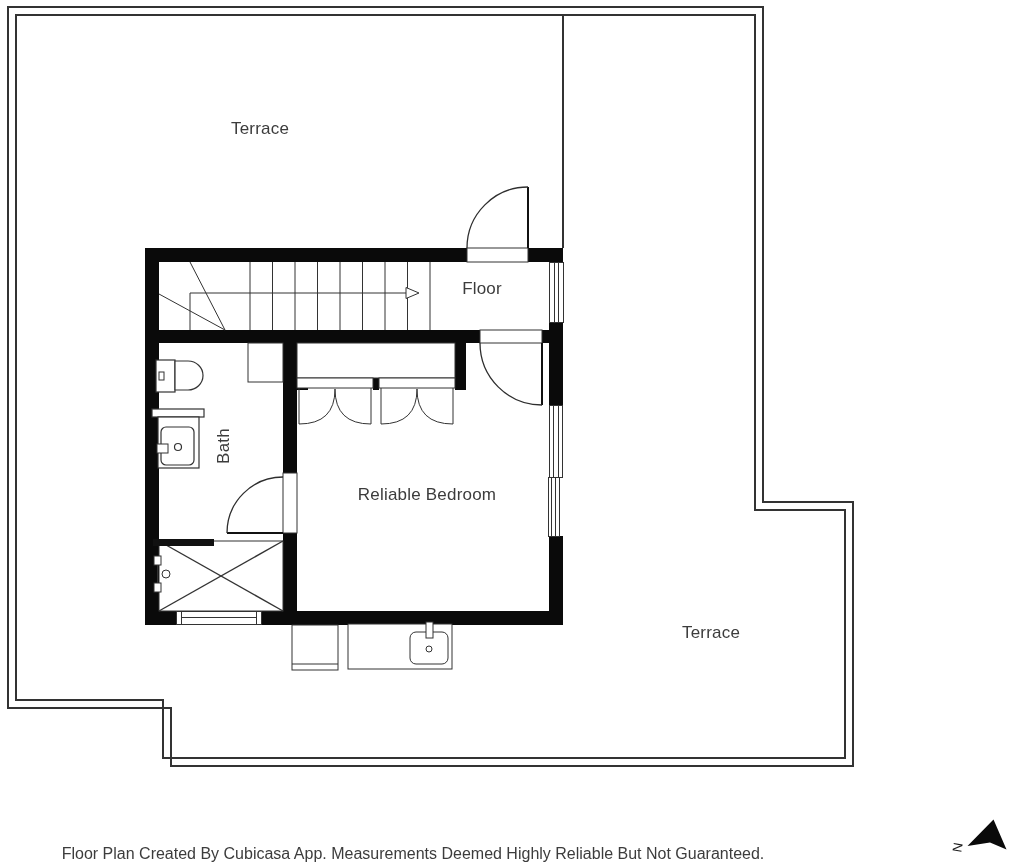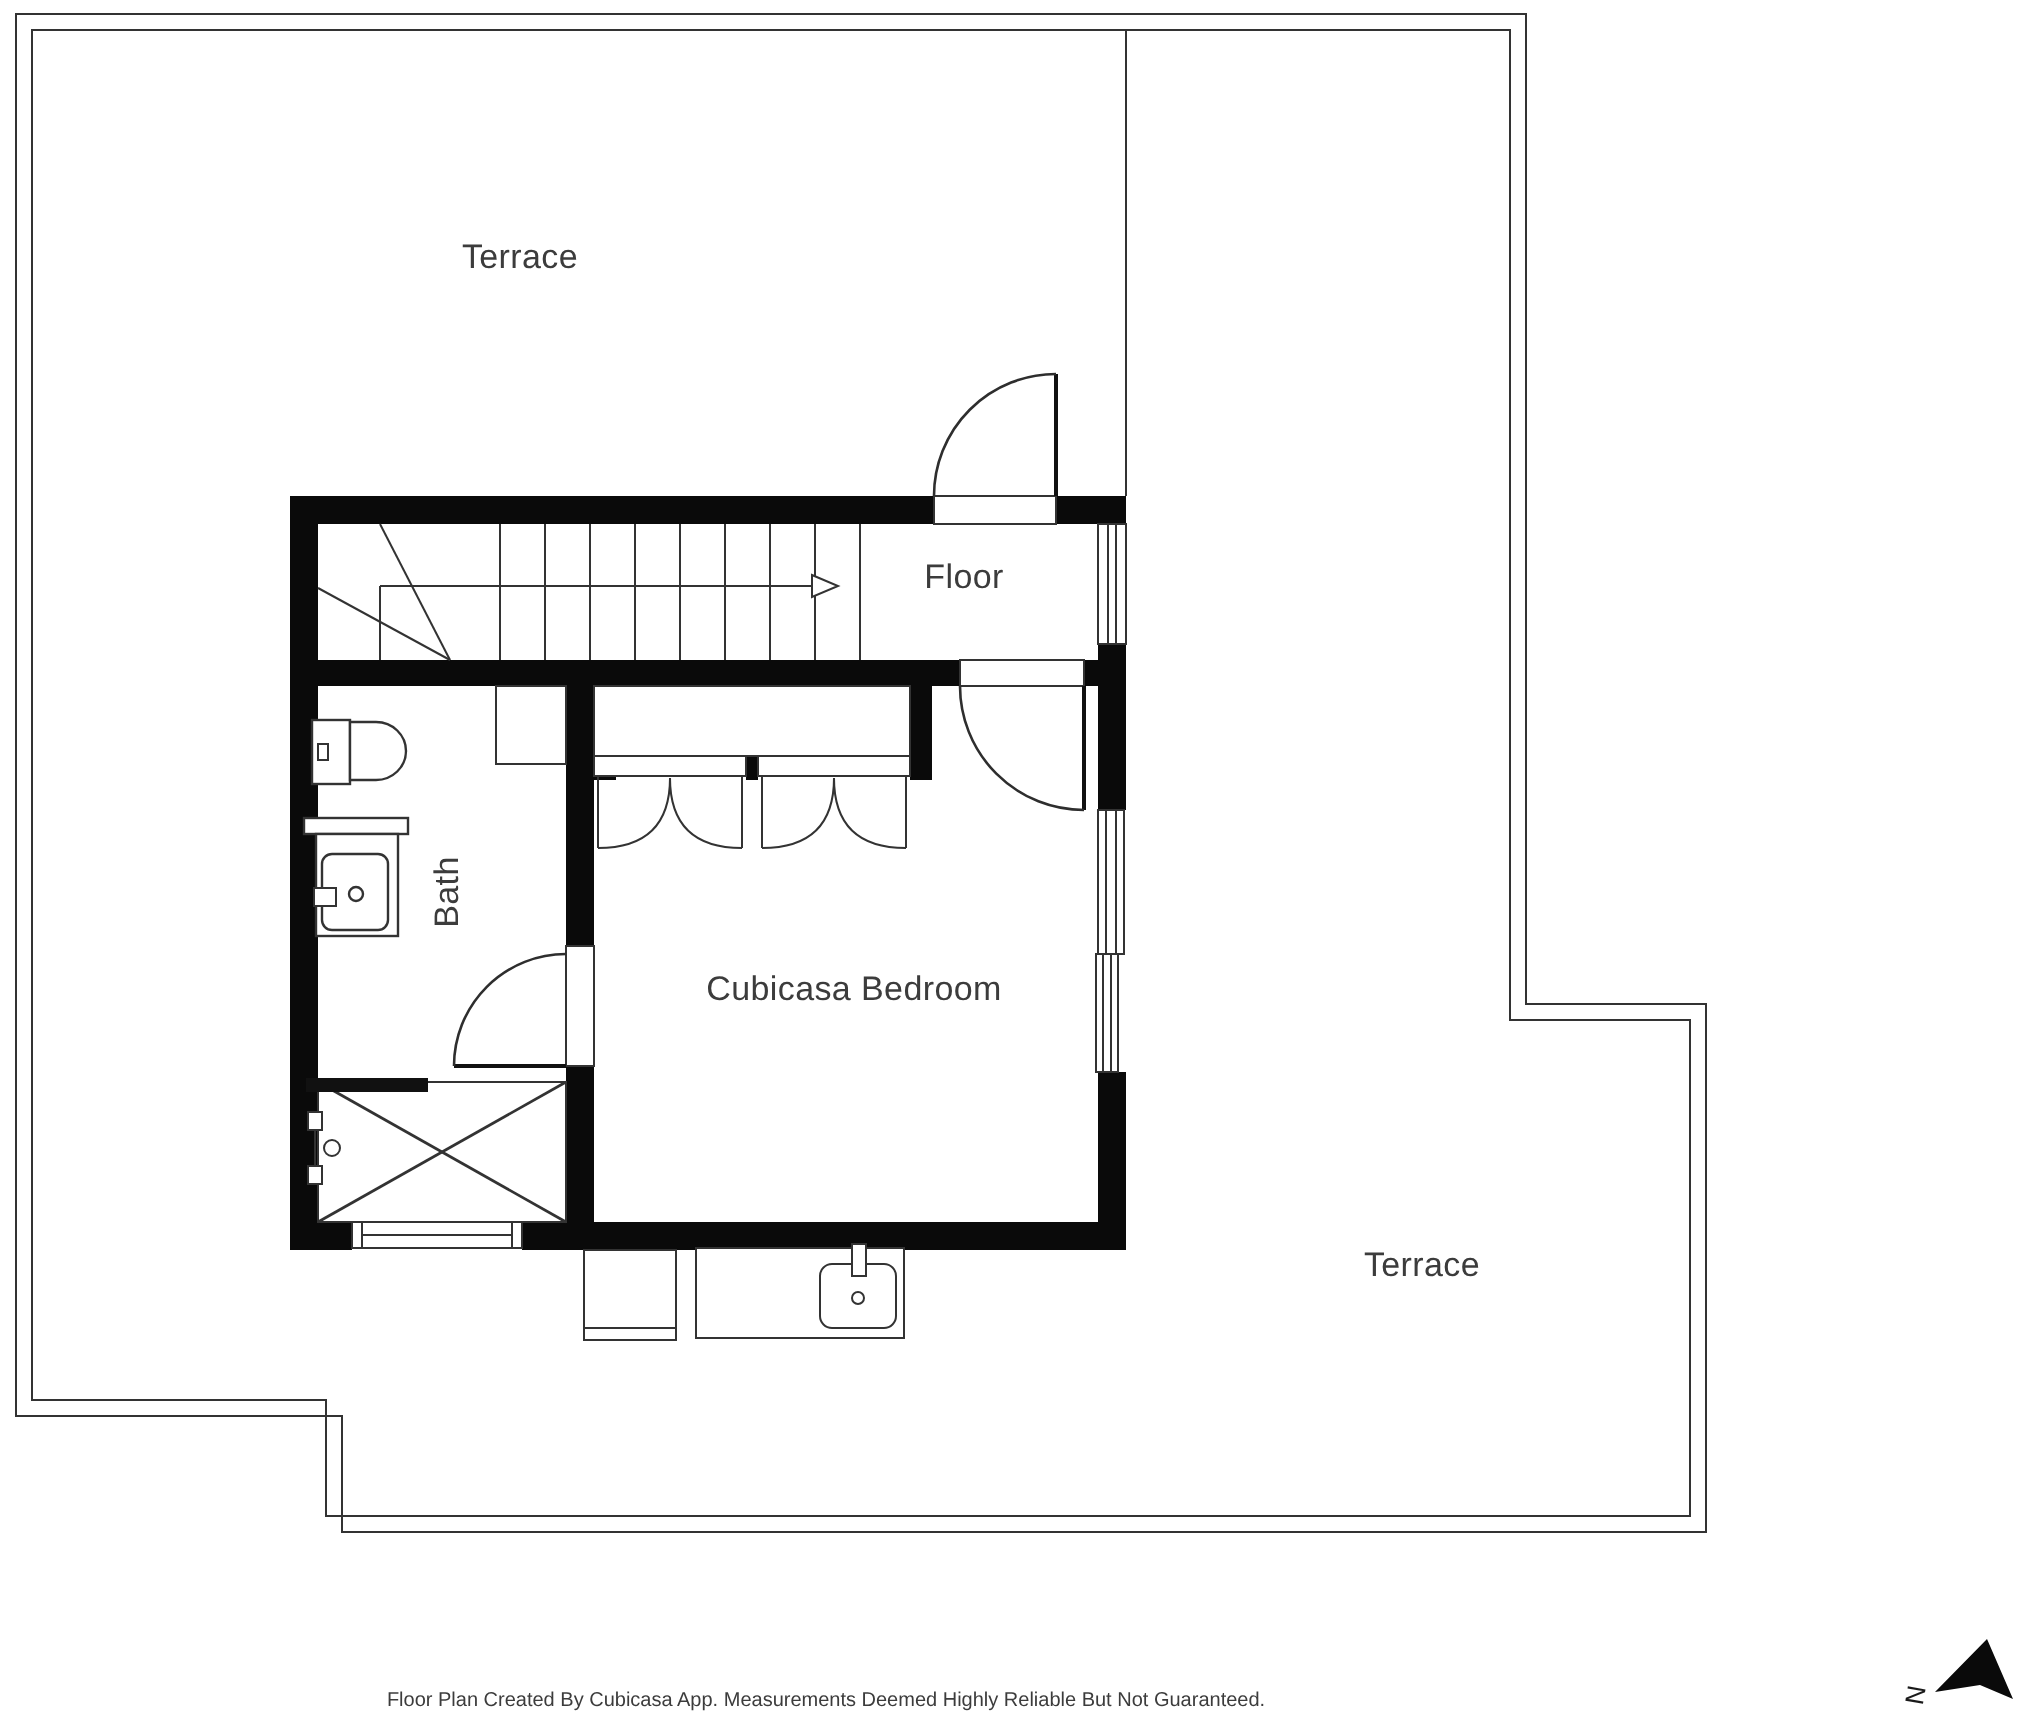--- a/index.html
+++ b/index.html
@@ -8,21 +8,21 @@
     font-family:"Liberation Sans", sans-serif;overflow:hidden;
   }
   #plan-svg{position:absolute;left:0;top:0;}
   .room-label{
     position:absolute;color:#3c3c3c;font-size:17px;letter-spacing:.2px;
     transform:translate(-50%,-50%);white-space:nowrap;
   }
   .room-label.vertical{transform:translate(-50%,-50%) rotate(-90deg);}
   .footer-note{
     position:absolute;left:0;top:845px;width:826px;text-align:center;
-    color:#3c3c3c;font-size:10px;white-space:nowrap;
+    color:#3c3c3c;font-size:16px;white-space:nowrap;
   }
   .compass-letter{
     position:absolute;left:953px;top:840px;color:#1a1a1a;font-size:13px;
     transform:rotate(100deg);font-weight:400;
   }
 </style>
 </head>
 <body>
 
 <svg id="plan-svg" width="1015" height="864" viewBox="0 0 1015 864">
@@ -174,19 +174,19 @@
 
   <polygon points="967.5,846 993.5,819.5 1006.5,849.5 990,842.5" fill="#0a0a0a"></polygon>
 </svg>
 
 <div class="room-label" style="left:260px;top:129px">Terrace</div>
 
 <div class="room-label" style="left:482px;top:289px">Floor</div>
 
 <div class="room-label vertical" style="left:224px;top:446px">Bath</div>
 
-<div class="room-label" style="left:427px;top:495px">Cubicasa Bedroom</div>
+<div class="room-label" style="left:427px;top:495px">Reliable Bedroom</div>
 
 <div class="room-label" style="left:711px;top:633px">Terrace</div>
 
 <div class="footer-note">Floor Plan Created By Cubicasa App. Measurements Deemed Highly Reliable But Not Guaranteed.</div>
 
 <div class="compass-letter">N</div>
 
 </body></html>

